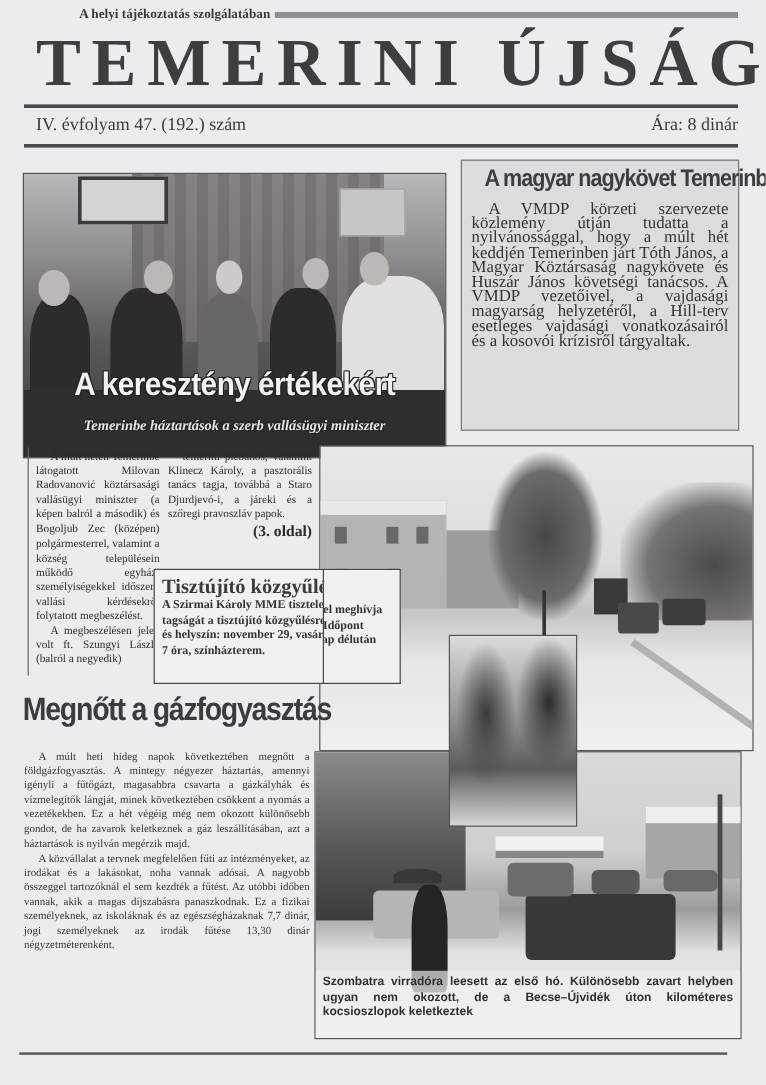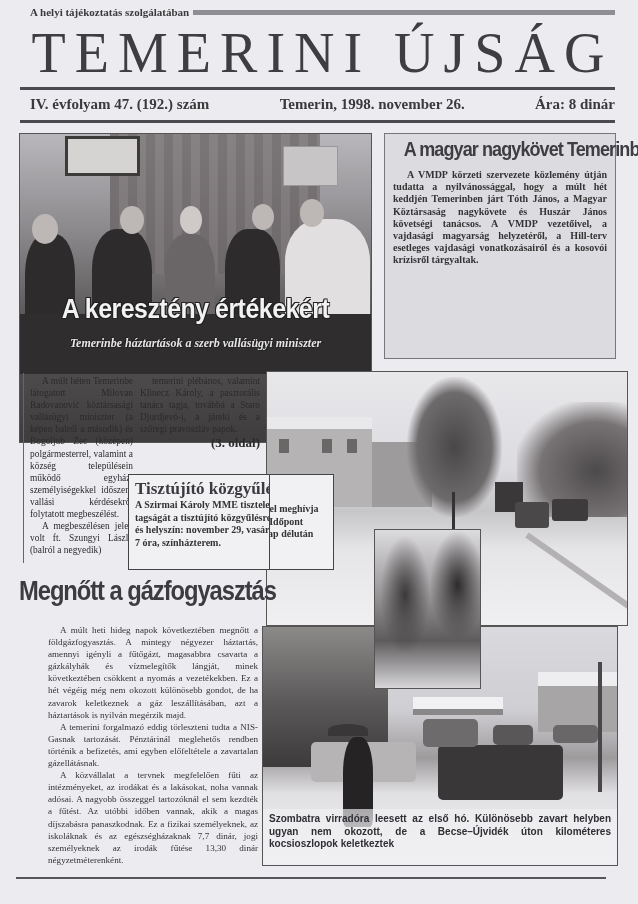--- a/index.html
+++ b/index.html
@@ -7,34 +7,34 @@
   body {
     background: #ecebf0;
     font-family: "Liberation Serif", "DejaVu Serif", serif;
     color: #2b2b2b;
     position: relative;
   }
   .abs { position: absolute; }
 
   
   .tagline-row { left: 30px; top: 5px; width: 585px; height: 14px; display: flex; align-items: center; }
-  .tagline { font-size: 11px; font-weight: bold; color: #3a3a3a; white-space: nowrap; }
+  .tagline { font-size: 11px; font-weight: bold; color: #3a3a3a; white-space: nowrap; margin-left: 36px; }
   .tagline-bar { flex: 1; height: 5px; background: #8e8e94; margin-left: 4px; }
   .title {
     left: 30px; top: 20px; width: 585px; height: 66px;
-    font-size: 56px; font-weight: normal; letter-spacing: 9px; color: #3d3d42;
+    font-size: 56px; font-weight: bold; letter-spacing: 9px; color: #3d3d42;
     text-align: center; line-height: 66px; white-space: nowrap;
   }
   .rule-top { left: 20px; top: 87px; width: 595px; height: 3px; background: #4a4a50; }
-  .issue-row { left: 30px; top: 93px; width: 585px; height: 22px; display: flex; justify-content: space-between; align-items: center; font-size: 15px; font-weight: bold; color: #3a3a3a; }
+  .issue-row { left: 30px; top: 93px; width: 585px; height: 22px; display: flex; justify-content: space-between; align-items: center; font-size: 15px; font-weight: normal; color: #3a3a3a; }
   .rule-bot { left: 20px; top: 120px; width: 595px; height: 3px; background: #4a4a50; }
 
   
   .lead-photo {
-    left: 19px; top: 133px; width: 353px; height: 310px;
+    left: 19px; top: 144px; width: 353px; height: 238px;
     background: linear-gradient(180deg, #b9b7bb 0%, #8e8b8f 30%, #5a5757 60%, #3e3c3d 100%);
     border: 1px solid #555; overflow: hidden;
   }
   .lead-photo .wall { position: absolute; left: 90px; top: 0; width: 210px; height: 140px; background: repeating-linear-gradient(90deg, #6a6566 0 9px, #7a7475 9px 18px); opacity: .8; }
   .lead-photo .frame { position: absolute; left: 45px; top: 2px; width: 75px; height: 40px; border: 3px solid #3d3a3a; background: #d6d3d3; }
   .lead-photo .pic { position: absolute; left: 263px; top: 12px; width: 55px; height: 40px; background: #c8c5c6; border: 1px solid #999; }
   .lead-photo .table { position: absolute; left: 0; top: 180px; width: 100%; height: 60px; background: #2f2d2e; }
   .person { position: absolute; border-radius: 40% 40% 10% 10%; background: #2d2b2c; }
   .head { position: absolute; border-radius: 50%; background: #bdb8b6; }
   .lead-headline {
@@ -46,21 +46,21 @@
   }
   .lead-sub {
     position: absolute; left: 0; top: 202px; width: 100%; text-align: center;
     font-size: 12px; font-style: italic; font-weight: bold; color: #e6e6e6;
     text-shadow: 1px 1px 0 #222, -1px -1px 0 #222;
   }
 
   
   .amb-box { left: 384px; top: 133px; width: 232px; height: 226px; background: #dcdbe0; border: 1px solid #777; padding: 4px 8px; }
   .amb-title { font-family: "Liberation Sans", "DejaVu Sans", sans-serif; font-size: 20px; font-weight: bold; color: #3d3d42; text-align: center; letter-spacing: -1px; transform: scaleX(0.9); white-space: nowrap; margin-bottom: 8px; }
-  .amb-box p { font-size: 10px; line-height: 12.2px; text-align: justify; text-indent: 14px; color: #333; font-weight: bold; }
+  .amb-box p { font-size: 14px; line-height: 12.2px; text-align: justify; text-indent: 14px; color: #333; font-weight: normal; }
 
   
   .lead-text { left: 23px; top: 373px; width: 245px; height: 190px; border-left: 1px solid #666; padding: 2px 6px 0 6px; }
   .lead-col1 { position: absolute; left: 6px; top: 2px; width: 103px; font-size: 9.4px; line-height: 12.1px; text-align: justify; }
   .lead-col2 { position: absolute; left: 116px; top: 2px; width: 120px; font-size: 9.4px; line-height: 12.1px; text-align: justify; }
   .lead-col1 p, .lead-col2 p { text-indent: 12px; }
   .more { text-align: right; font-weight: bold; font-size: 13px; margin-top: 2px; }
 
   
   .notice { left: 128px; top: 474px; width: 142px; height: 96px; background: #f1f0f3; border: 1.5px solid #444; padding: 4px 6px; overflow: hidden; z-index: 3; }
@@ -107,36 +107,35 @@
   .caption {
     position: absolute; left: 0; bottom: 0; width: 100%; height: 56px; padding: 4px 6px;
     font-family: "Liberation Sans", "DejaVu Sans", sans-serif; font-size: 10px; font-weight: bold; line-height: 12.5px;
     color: #2e2e33; text-align: justify;
     background: linear-gradient(180deg, rgba(240,239,242,.65), rgba(240,239,242,.9));
   }
 
   
   .gas-title { left: 19px; top: 576px; width: 245px; font-family: "Liberation Sans", "DejaVu Sans", sans-serif; font-size: 27px; font-weight: bold; color: #3b3b40; letter-spacing: -1.2px; transform: scaleX(0.88); transform-origin: left; white-space: nowrap; }
   .gas-body { left: 20px; top: 624px; width: 238px; font-size: 9.1px; line-height: 12.1px; text-align: justify; color: #333; }
-  .gas-body p { text-indent: 12px; margin-left: 28px; }
+  .gas-body p { text-indent: 12px; }
 
   .foot-rule { left: 16px; top: 877px; width: 590px; height: 2px; background: #55555a; }
 </style>
 </head>
 <body>
 
 <div class="abs tagline-row">
   <span class="tagline">A helyi tájékoztatás szolgálatában</span>
   <span class="tagline-bar"></span>
 </div>
 <div class="abs title">TEMERINI ÚJSÁG</div>
 <div class="abs rule-top"></div>
 <div class="abs issue-row">
   <span>IV. évfolyam 47. (192.) szám</span>
-  <span>Temerin, 1998. november 26.</span>
   <span>Ára: 8 dinár</span>
 </div>
 <div class="abs rule-bot"></div>
 
 <div class="abs lead-photo">
   <div class="wall"></div>
   <div class="frame"></div>
   <div class="pic"></div>
   <div class="person" style="left:5px;top:100px;width:50px;height:100px;"></div>
   <div class="head" style="left:12px;top:80px;width:26px;height:30px;"></div>
@@ -222,17 +221,16 @@
   <div class="notice-body">
     <div>A Szirmai Károly MME tisztelettel meghívja</div>
     <div>tagságát a tisztújító közgyűlésre. Időpont</div>
     <div>és helyszín: november 29, vasárnap délután</div>
   </div>
 </div>
 
 <div class="abs gas-title">Megnőtt a gázfogyasztás</div>
 <div class="abs gas-body">
   <p>A múlt heti hideg napok következtében megnőtt a földgázfogyasztás. A mintegy négyezer háztartás, amennyi igényli a fűtőgázt, magasabbra csavarta a gázkályhák és vízmelegítők lángját, minek következtében csökkent a nyomás a vezetékekben. Ez a hét végéig még nem okozott különösebb gondot, de ha zavarok keletkeznek a gáz leszállításában, azt a háztartások is nyilván megérzik majd.</p>
-  <p>A temerini forgalmazó eddig törleszteni tudta a NIS-Gasnak tartozását. Pénztárinál meglehetős rendben történik a befizetés, ami egyben előfeltétele a zavartalan gázellátásnak.</p>
   <p>A közvállalat a tervnek megfelelően fűti az intézményeket, az irodákat és a lakásokat, noha vannak adósai. A nagyobb összeggel tartozóknál el sem kezdték a fűtést. Az utóbbi időben vannak, akik a magas díjszabásra panaszkodnak. Ez a fizikai személyeknek, az iskoláknak és az egészségházaknak 7,7 dinár, jogi személyeknek az irodák fűtése 13,30 dinár négyzetméterenként.</p>
 </div>
 
 <div class="abs foot-rule"></div>
 
 </body></html>

